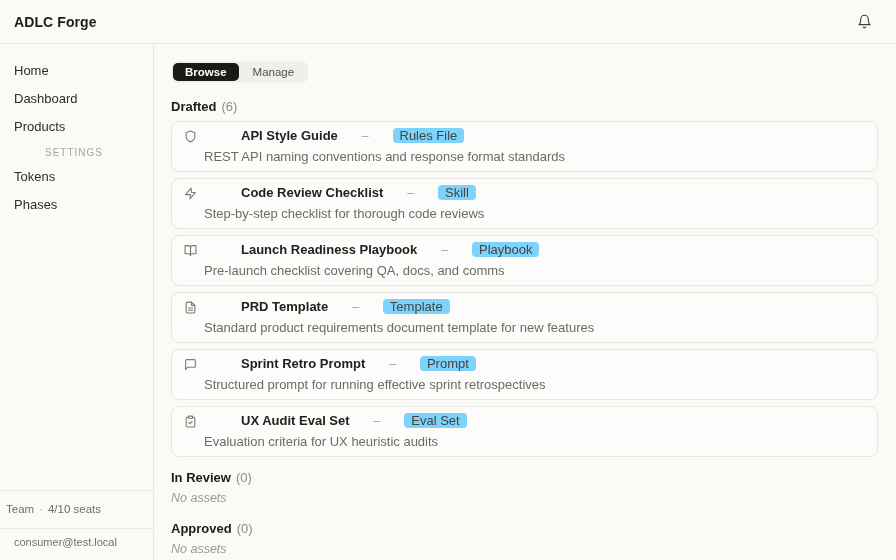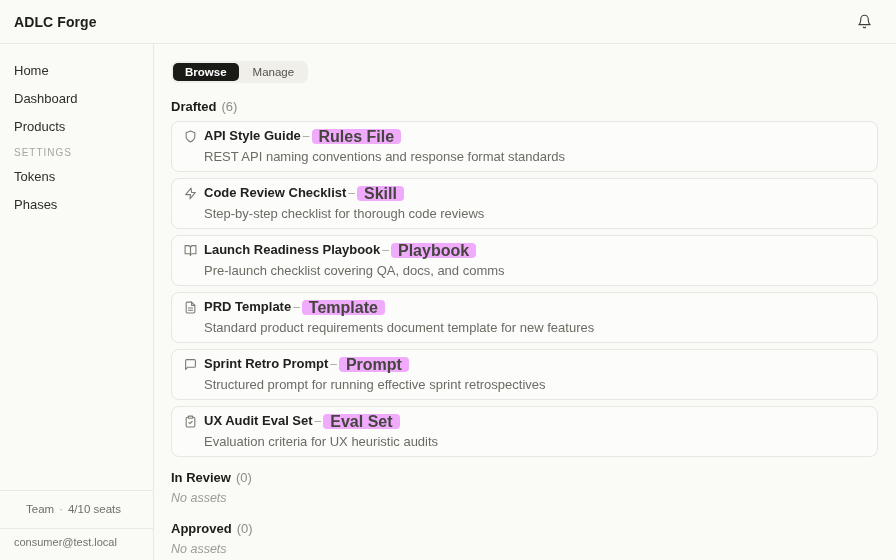--- a/index.html
+++ b/index.html
@@ -43,25 +43,26 @@
     cursor: pointer;
   }
   .settings-label {
     margin-top: 6px;
     margin-bottom: 10px;
     font-size: 10px;
     font-weight: 500;
     letter-spacing: 1px;
     color: #A6A59E;
     line-height: 12px;
+    margin-left: 31px;
   }
   .spacer { flex: 1; }
   .team-row {
     border-top: 1px solid #E9E8E3;
-    padding: 11px 26px;
+    padding: 11px 6px;
     font-size: 11.5px;
     color: #6F6E68;
     line-height: 15px;
     display: flex;
     gap: 5px;
     align-items: baseline;
   }
   .team-sep { color: #A6A59E; }
   .account { border-top: 1px solid #E9E8E3; padding: 7px 14px 0; }
   .email { font-size: 11px; color: #73726B; line-height: 13px; }
@@ -111,29 +112,29 @@
     border: 1px solid #E7E6E1;
     border-radius: 8px;
     padding: 6px 12px;
     display: flex;
     gap: 7px;
     cursor: pointer;
   }
   .card:first-of-type { margin-top: 8px; }
   .card-icon { width: 13px; padding-top: 2px; flex-shrink: 0; color: #7B7A73; }
   .card-icon svg { display: block; }
-  .title-row { display: flex; align-items: center; gap: 2px; line-height: 16px; }
+  .title-row { display: flex; align-items: flex-start; gap: 24px; line-height: 16px; margin-left: 37px; }
   .asset-name { font-size: 13px; font-weight: 700; color: #21211D; }
   .dash { color: #A5A49D; font-size: 12px; }
   .type-badge {
-    background: #f0abfc;
+    background: #7dd3fc;
     border-radius: 4px;
     padding: 1px 7px;
-    font-size: 16px;
-    font-weight: 700;
+    font-size: 13px;
+    font-weight: 400;
     color: #45443E;
     line-height: 13px;
   }
   .asset-desc { margin-top: 5px; font-size: 13px; color: #6C6B64; line-height: 16px; }
 
   .empty { margin-top: 4px; font-style: italic; color: #9C9B94; font-size: 12.5px; line-height: 16px; }
 </style>
 </head>
 <body>
 

